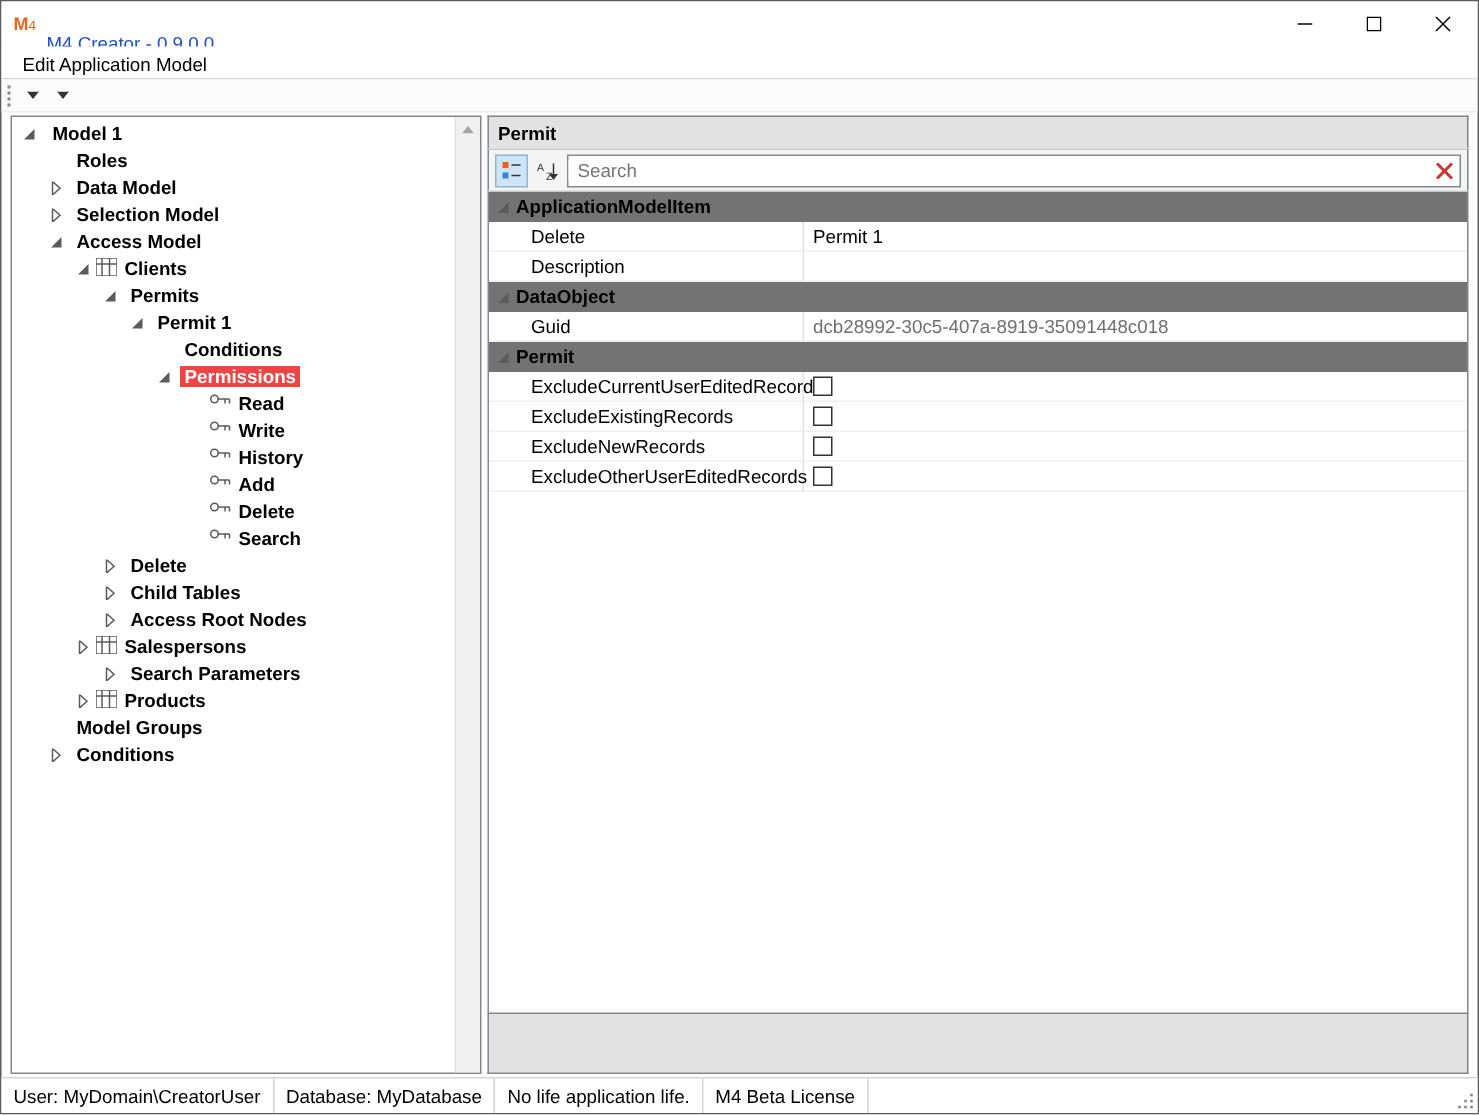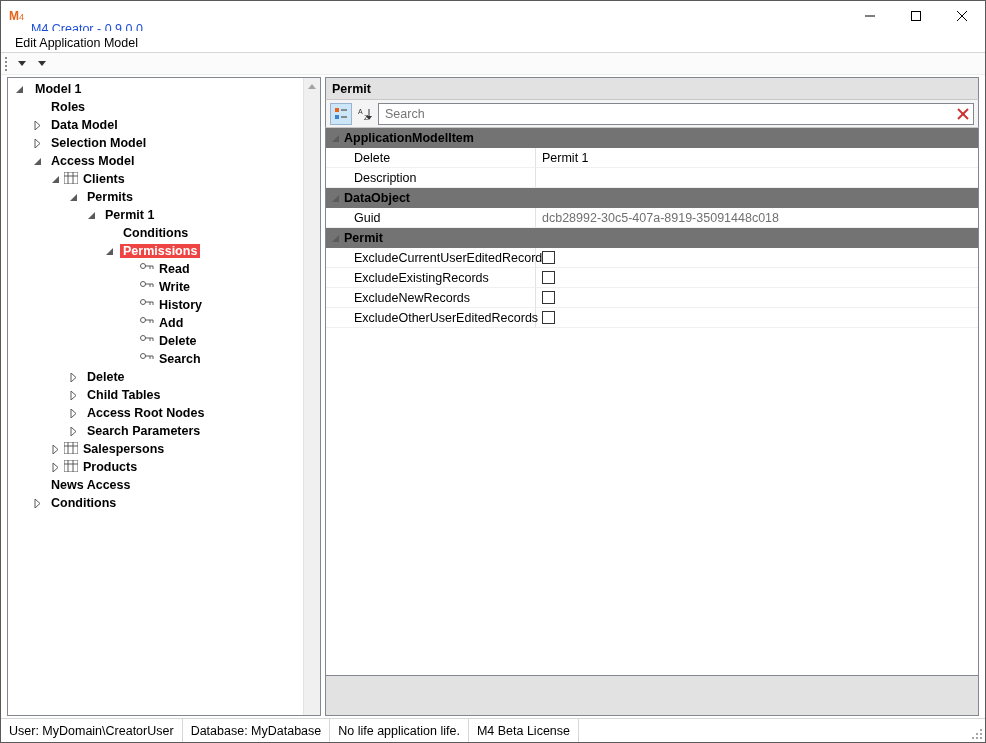--- a/index.html
+++ b/index.html
@@ -305,66 +305,66 @@
             <span class="spacer" style="width:58px"></span>
             <span class="toggle">
               <svg width="9" height="9">
                 <polygon points="2,0 7,4.5 2,9" fill="none" stroke="#5b5b5b"></polygon>
               </svg>
             </span>
             <span class="spacer" style="width:4px"></span>
             <span class="node-label">Access Root Nodes</span>
           </div>
         <div class="tree-node">
-            <span class="spacer" style="width:58px"></span>
-            <span class="toggle">
-              <svg width="9" height="9">
-                <polygon points="2,0 7,4.5 2,9" fill="none" stroke="#5b5b5b"></polygon>
-              </svg>
-            </span>
-            <span class="spacer" style="width:4px"></span>
-            <span class="node-label">Search Parameters</span>
-          </div>
-        <div class="tree-node">
             <span class="spacer" style="width:40px"></span>
             <span class="toggle">
               <svg width="9" height="9">
                 <polygon points="2,0 7,4.5 2,9" fill="none" stroke="#5b5b5b"></polygon>
               </svg>
             </span>
             <span class="ticon">
               <svg width="14" height="12">
                 <rect x="0" y="0" width="14" height="12" fill="none" stroke="#5b5b5b"></rect>
                 <line x1="4" y1="0" x2="4" y2="12" stroke="#5b5b5b"></line>
                 <line x1="9" y1="0" x2="9" y2="12" stroke="#5b5b5b"></line>
                 <line x1="0" y1="4" x2="14" y2="4" stroke="#5b5b5b"></line>
               </svg>
             </span>
             <span class="node-label">Salespersons</span>
           </div>
         <div class="tree-node">
+            <span class="spacer" style="width:58px"></span>
+            <span class="toggle">
+              <svg width="9" height="9">
+                <polygon points="2,0 7,4.5 2,9" fill="none" stroke="#5b5b5b"></polygon>
+              </svg>
+            </span>
+            <span class="spacer" style="width:4px"></span>
+            <span class="node-label">Search Parameters</span>
+          </div>
+        <div class="tree-node">
             <span class="spacer" style="width:40px"></span>
             <span class="toggle">
               <svg width="9" height="9">
                 <polygon points="2,0 7,4.5 2,9" fill="none" stroke="#5b5b5b"></polygon>
               </svg>
             </span>
             <span class="ticon">
               <svg width="14" height="12">
                 <rect x="0" y="0" width="14" height="12" fill="none" stroke="#5b5b5b"></rect>
                 <line x1="4" y1="0" x2="4" y2="12" stroke="#5b5b5b"></line>
                 <line x1="9" y1="0" x2="9" y2="12" stroke="#5b5b5b"></line>
                 <line x1="0" y1="4" x2="14" y2="4" stroke="#5b5b5b"></line>
               </svg>
             </span>
             <span class="node-label">Products</span>
           </div>
         <div class="tree-node">
             <span class="spacer" style="width:40px"></span>
-            <span class="node-label">News Access</span>
+            <span class="node-label">Model Groups</span>
           </div>
         <div class="tree-node">
             <span class="spacer" style="width:22px"></span>
             <span class="toggle">
               <svg width="9" height="9">
                 <polygon points="2,0 7,4.5 2,9" fill="none" stroke="#5b5b5b"></polygon>
               </svg>
             </span>
             <span class="spacer" style="width:4px"></span>
             <span class="node-label">Conditions</span>

